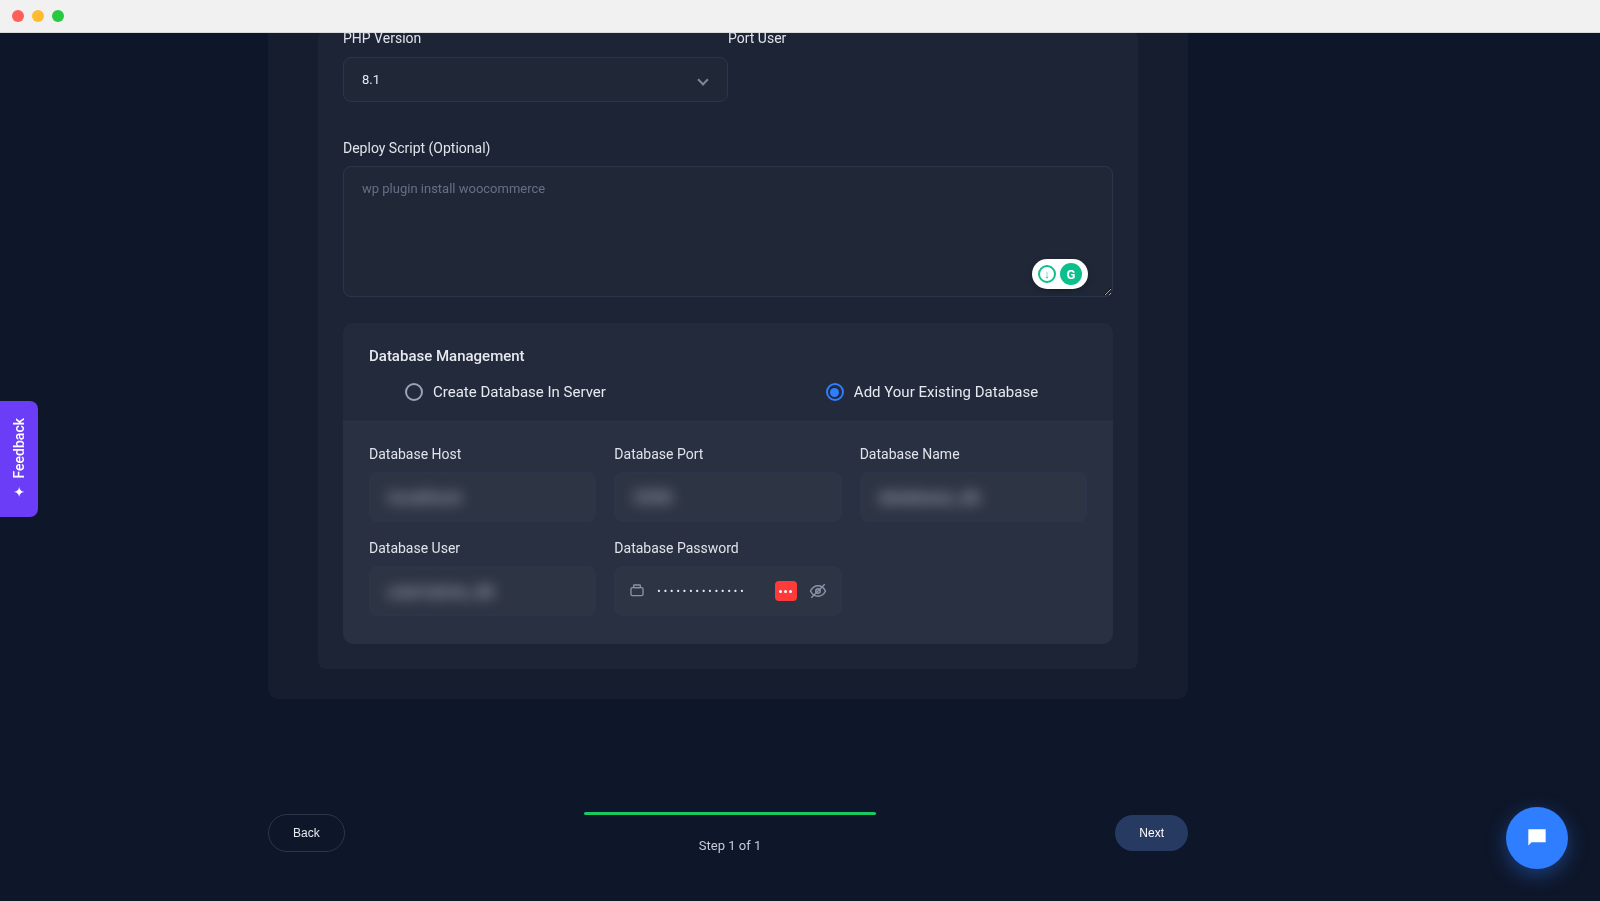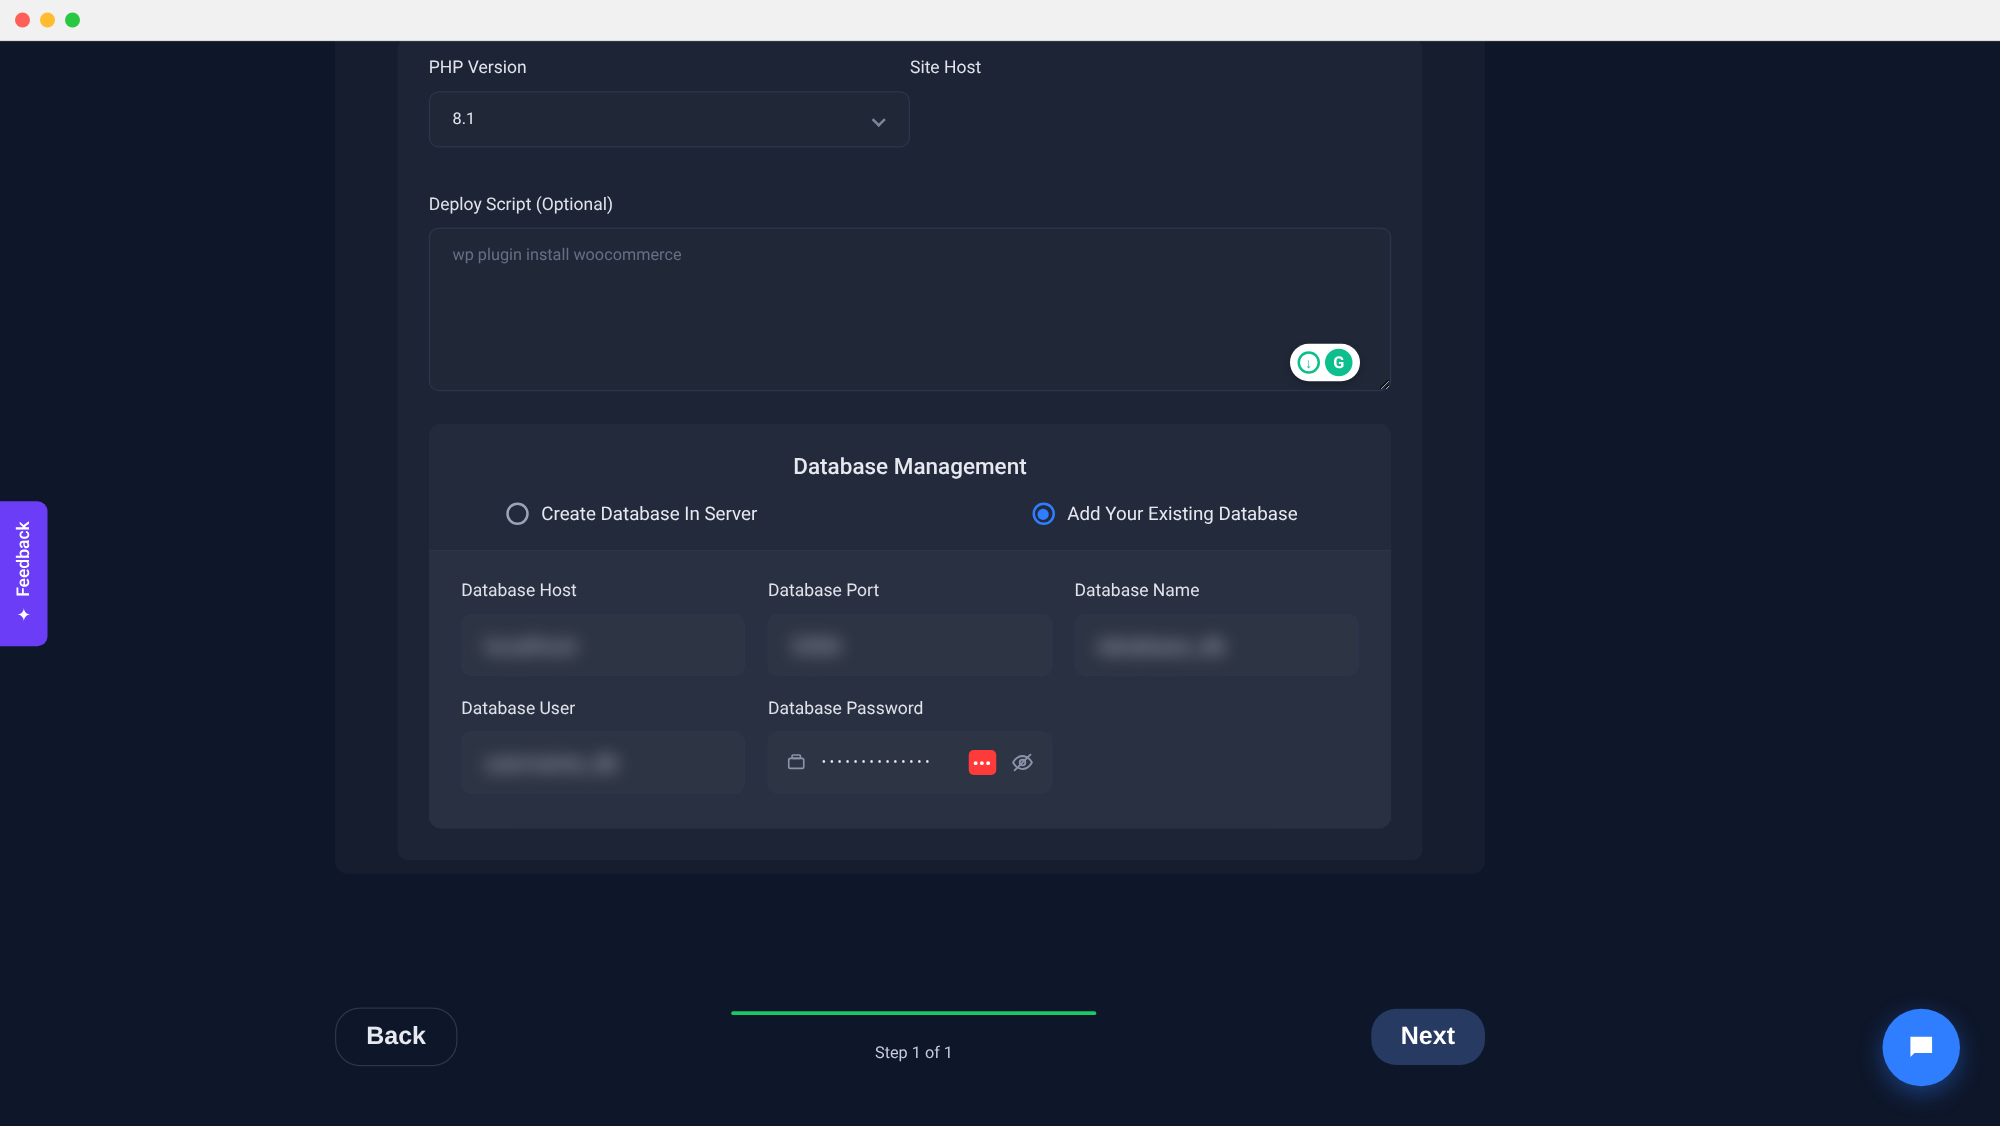--- a/index.html
+++ b/index.html
@@ -46,21 +46,20 @@
     left: 50px;
     top: 0;
     width: 820px;
     background: rgba(255,255,255,0.03);
     border-radius: 8px;
     padding: 0 25px 25px 25px;
   }
 
   .row-2col {
     display: flex;
-    margin-top: 16px;
   }
   .field-col { flex: 1; }
 
   .field-label {
     font-size: 14px;
     color: #e0e3ea;
     margin-bottom: 10px;
     margin-top: 0px;
     display: block;
   }
@@ -133,25 +132,24 @@
 
   .db-section {
     margin-top: 22px;
     background: rgba(255,255,255,0.03);
     border-radius: 10px;
   }
   .db-header {
     padding: 24px 26px 20px 26px;
   }
   .db-title {
-    font-size: 18px;
+    font-size: 15px;
     font-weight: 500;
     color: #e6e9ef;
     margin-bottom: 18px;
-    text-align: center;
   }
   .radio-row {
     display: flex;
     gap: 220px;
     padding-left: 36px;
   }
   .radio-item {
     display: flex;
     align-items: center;
     gap: 10px;
@@ -235,25 +233,24 @@
     position: absolute;
     left: 268px;
     width: 920px;
     bottom: 48px;
     display:flex;
     align-items:center;
     justify-content:space-between;
   }
   .btn {
     border-radius: 20px;
-    font-size: 20px;
+    font-size: 12px;
     padding: 11px 24px;
     cursor: pointer;
     border: none;
-    font-weight: bold;
   }
   .btn-outline {
     background: transparent;
     border: 1px solid #2b364d;
     color: #e6e9ef;
   }
   .btn-primary {
     background: #273a62;
     color: #fff;
   }
@@ -331,21 +328,21 @@
 
       <div class="row-2col row-top">
         <div class="field-col">
           <span class="field-label">PHP Version</span>
           <div class="select-box">
             <span>8.1</span>
             <span class="chevron"></span>
           </div>
         </div>
         <div class="field-col">
-          <span class="field-label">Site Host</span>
+          <span class="field-label">Port User</span>
         </div>
       </div>
 
       <span class="field-label deploy-label">Deploy Script (Optional)</span>
       <div class="textarea-wrap">
         <textarea class="textarea-box" placeholder="wp plugin install woocommerce" style=""></textarea>
         <div class="grammarly-widget">
           <div class="gw-icon1">
             <span>↓</span>
           </div>

